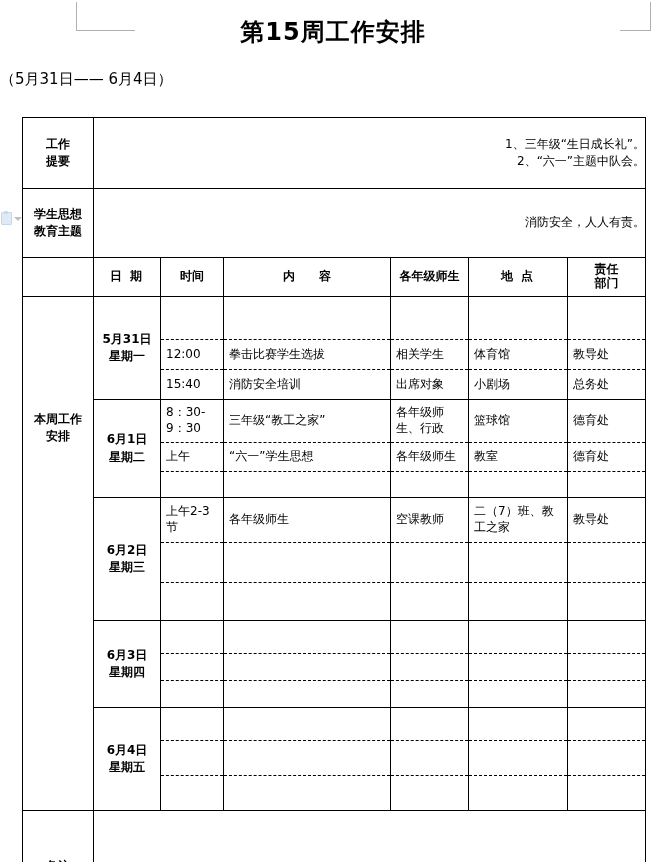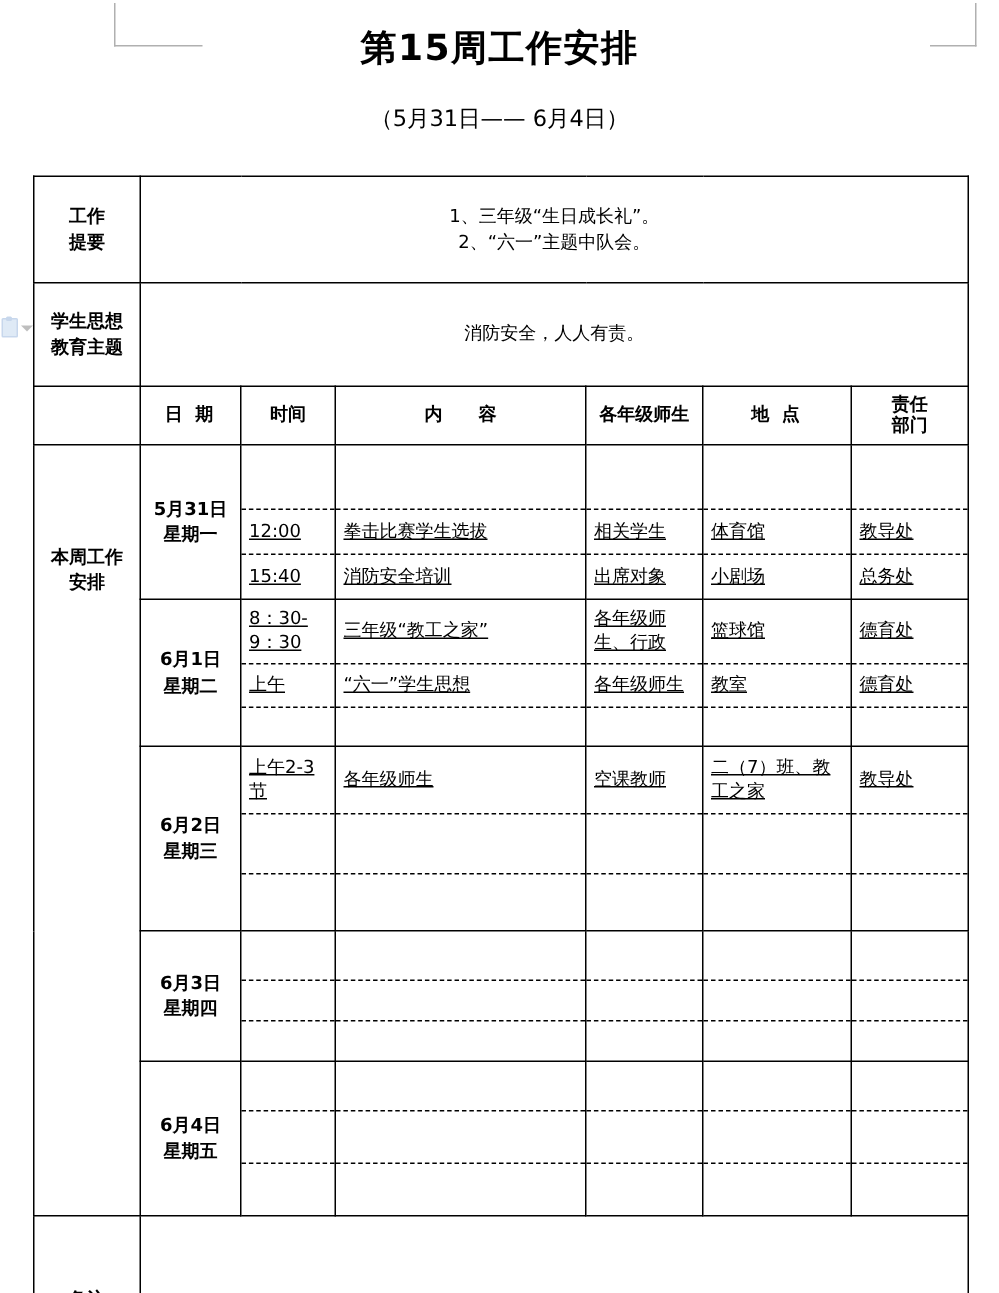--- a/index.html
+++ b/index.html
@@ -73,21 +73,21 @@
     text-align: center;
     font-size: 24px;
     font-weight: bold;
     letter-spacing: 1px;
     font-family: "DejaVu Sans", "Liberation Sans", sans-serif;
   }
   .doc-subtitle {
     position: absolute;
     left: 0; top: 70px;
     width: 666px;
-    text-align: center;
+    text-align: left;
     font-size: 15px;
     font-family: "DejaVu Sans", "Liberation Sans", sans-serif;
   }
 
   
   table.sched {
     position: absolute;
     left: 22px;
     top: 117px;
     width: 623px;
@@ -102,21 +102,21 @@
     line-height: 1.45;
   }
   .lbl {
     text-align: center;
     font-weight: bold;
     font-size: 13px;
     line-height: 1.75;
   }
   .body-cell {
     padding: 4px 6px;
-    text-align: center;
+    text-align: right;
     font-size: 12.5px;
   }
   .hdr {
     text-align: center;
     font-weight: bold;
     font-size: 13px;
     letter-spacing: 2px;
   }
   .hdr.tight { letter-spacing: 0px; }
   .hdr.two-line { letter-spacing: 0px; line-height: 1.15; }
@@ -131,21 +131,21 @@
   table.sub td {
     border: 0;
     border-bottom: 1px dashed #000000;
     padding: 2px 5px;
     font-size: 12px;
     vertical-align: middle;
     line-height: 1.3;
     overflow: hidden;
   }
   table.sub tr:last-child td { border-bottom: 0; }
-  .sub-wrap { padding: 0 !important; text-decoration: underline; }
+  .sub-wrap { padding: 0 !important; }
 
   .day-cell {
     text-align: center;
     font-weight: bold;
     font-size: 12.5px;
     line-height: 2.0;
   }
   .note-cell { height: 112px; }
 </style>
 </head>
@@ -201,21 +201,21 @@
     <td class="hdr tight">各年级师生</td>
     <td class="hdr">地 点</td>
     <td class="hdr two-line">
       <div>责任</div>
       <div>部门</div>
     </td>
   </tr>
 
   <tr>
     <td class="lbl" rowspan="5" style="vertical-align:top">
-      <div style="margin-top:66px">
+      <div style="margin-top:114px">
         <div>本周工作</div>
         <div>安排</div>
       </div>
     </td>
     <td class="day-cell" style="height:88px">
       <div>5月31日</div>
       <div>星期一</div>
     </td>
     <td class="sub-wrap">
       <table class="sub">

